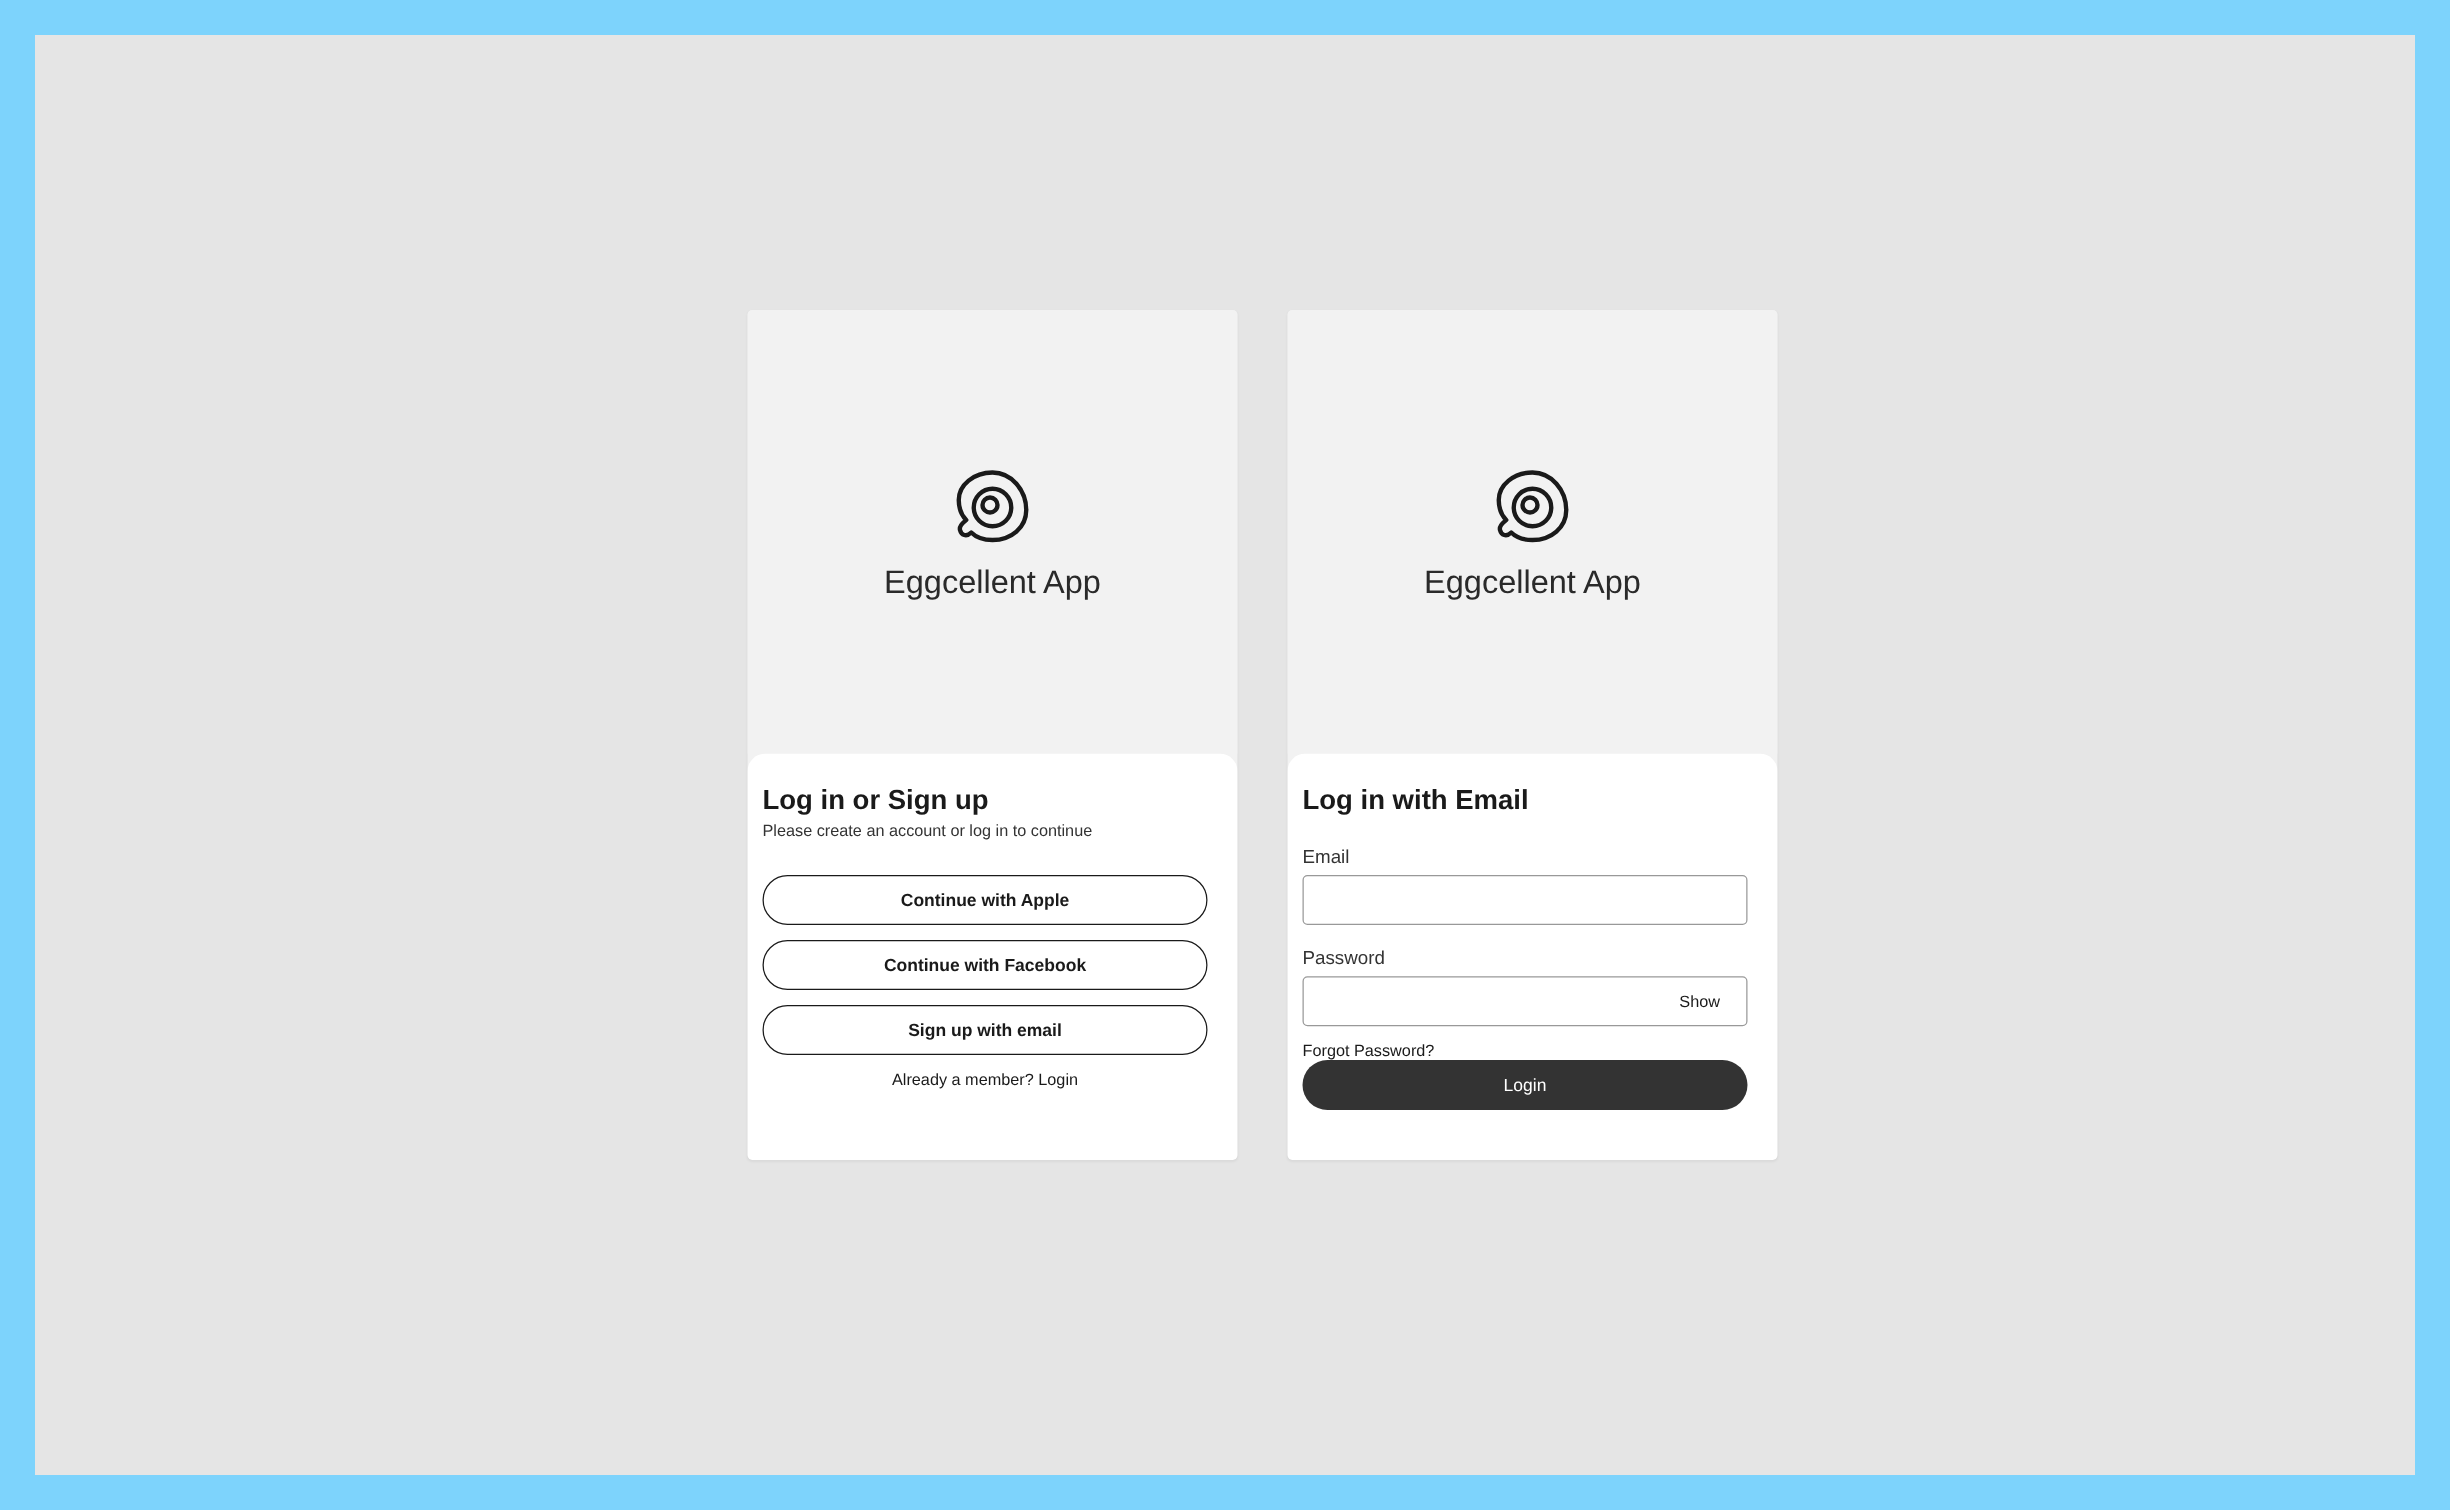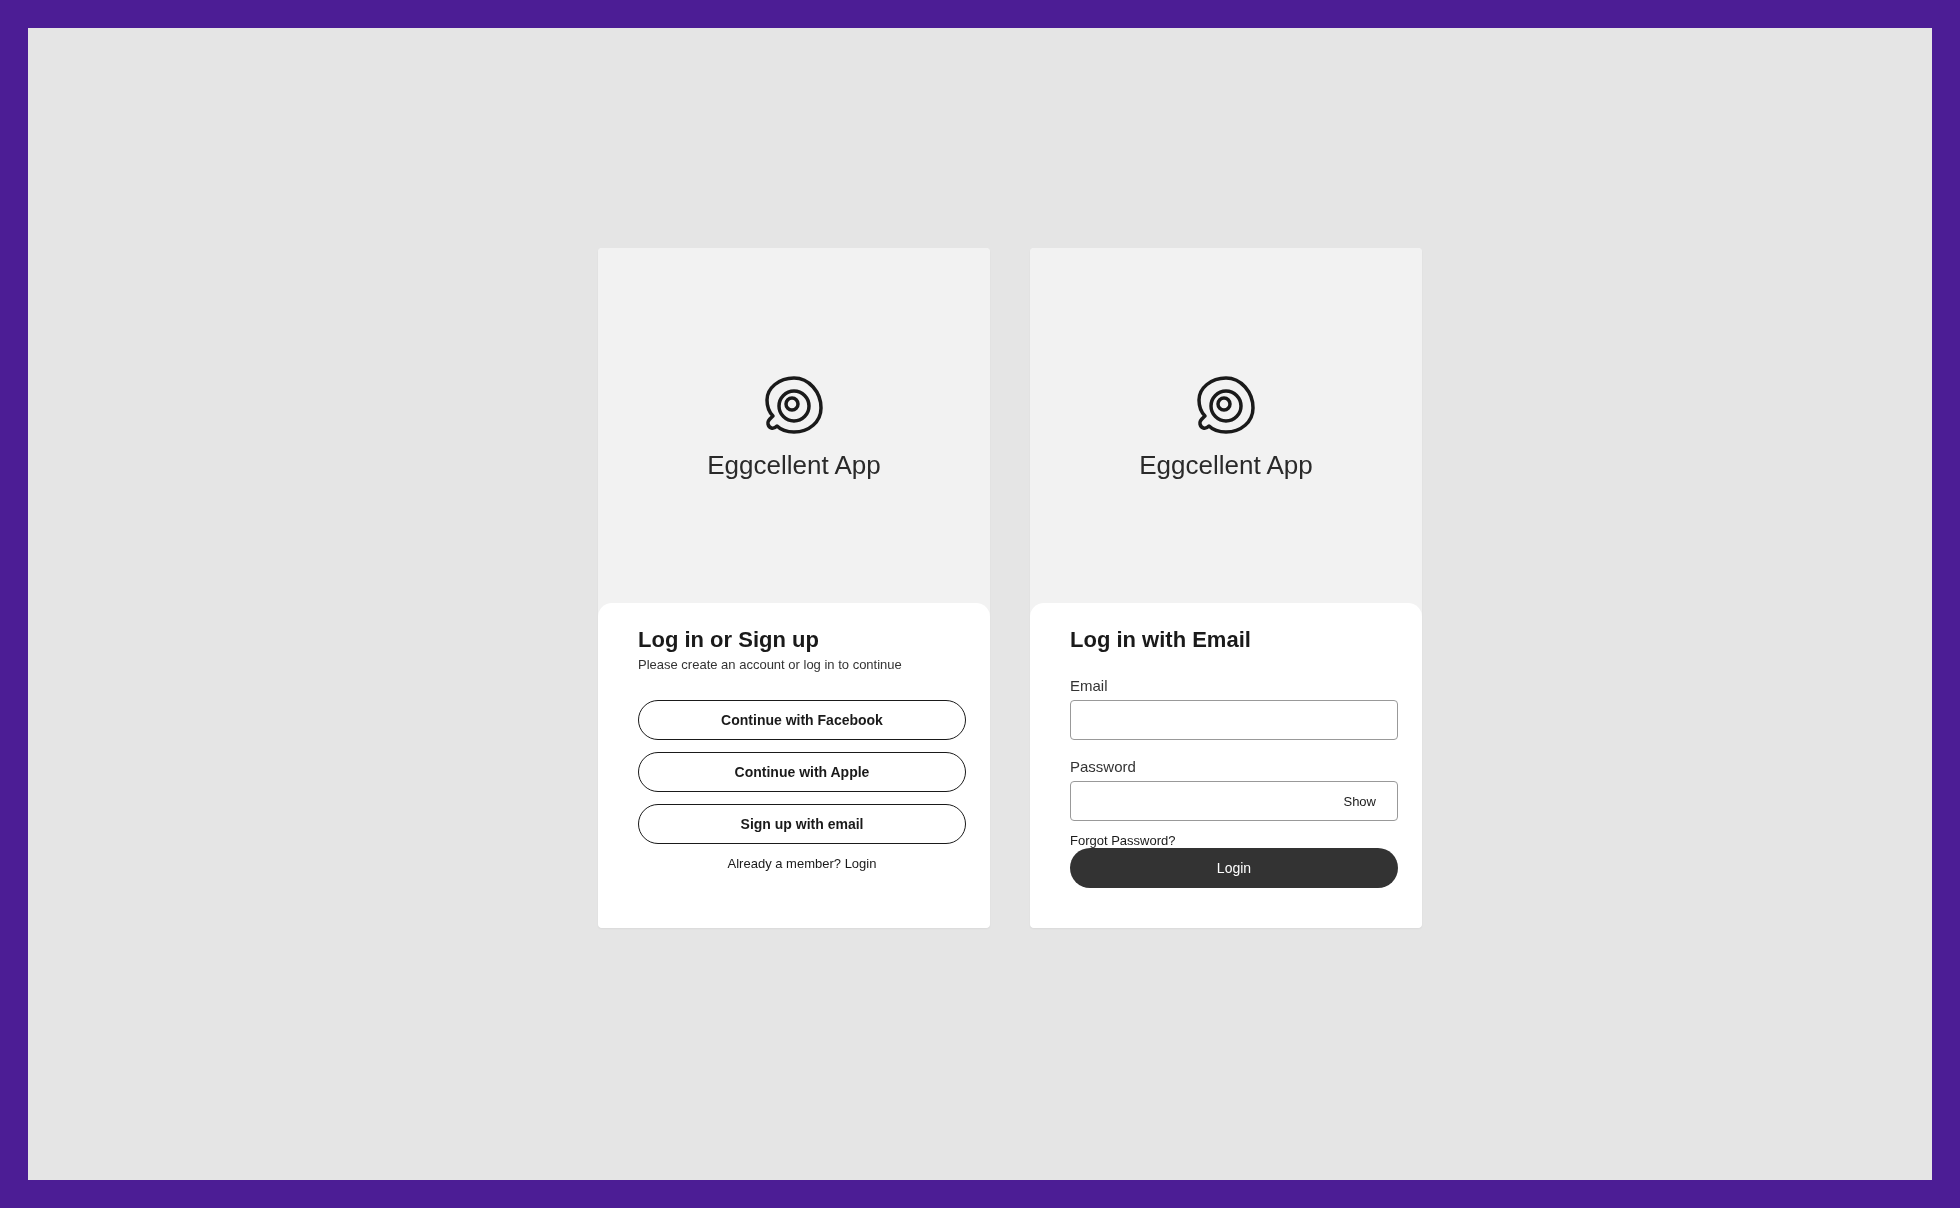--- a/index.html
+++ b/index.html
@@ -8,21 +8,21 @@
       box-sizing: border-box;
     }
     body {
       font-family: 'Segoe UI', Tahoma, Geneva, Verdana, sans-serif;
       background: #000;
       width: 1960px;
       height: 1208px;
       overflow: hidden;
     }
     .outer-frame {
-      background: #4c1d95;
+      background: #7dd3fc;
       padding: 28px;
       width: 100%;
       height: 100%;
     }
     .canvas {
       background: #e5e5e5;
       width: 100%;
       height: 100%;
       position: relative;
     }
@@ -58,21 +58,21 @@
     }
     .app-name {
       font-size: 26px;
       color: #2a2a2a;
       font-weight: 400;
     }
     .card {
       flex: 1;
       background: #fff;
       border-radius: 14px 14px 4px 4px;
-      padding: 24px 24px 20px 40px;
+      padding: 24px 24px 20px 12px;
       display: flex;
       flex-direction: column;
     }
     .card-title {
       font-size: 22px;
       font-weight: 600;
       color: #1a1a1a;
       margin-bottom: 4px;
     }
     .card-subtitle {
@@ -169,22 +169,22 @@
               <path d="M35 8 C50 8 62 22 62 38 C62 52 50 62 35 62 C28 62 22 60 18 56 C14 60 10 58 9 54 C8 50 12 48 14 46 C10 42 8 36 8 30 C8 18 20 8 35 8 Z"></path>
               <ellipse cx="35" cy="36" rx="15" ry="15"></ellipse>
               <ellipse cx="33" cy="34" rx="6" ry="6"></ellipse>
             </svg>
           </div>
           <div class="app-name">Eggcellent App</div>
         </div>
         <div class="card">
           <div class="card-title">Log in or Sign up</div>
           <div class="card-subtitle">Please create an account or log in to continue</div>
+          <button class="outline-button">Continue with Apple</button>
           <button class="outline-button">Continue with Facebook</button>
-          <button class="outline-button">Continue with Apple</button>
           <button class="outline-button">Sign up with email</button>
           <div class="bottom-text">
             <span>Already a member? </span><span class="login-link">Login</span>
           </div>
         </div>
       </div>
 
       <div class="phone-screen">
         <div class="logo-section">
           <div class="egg-icon">

